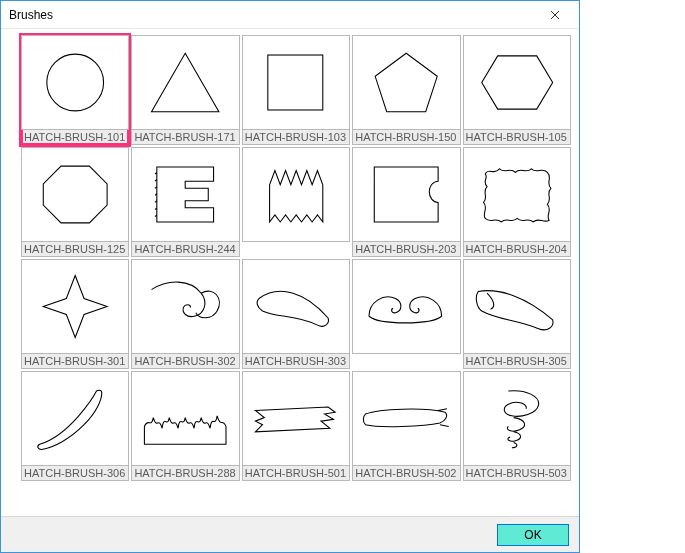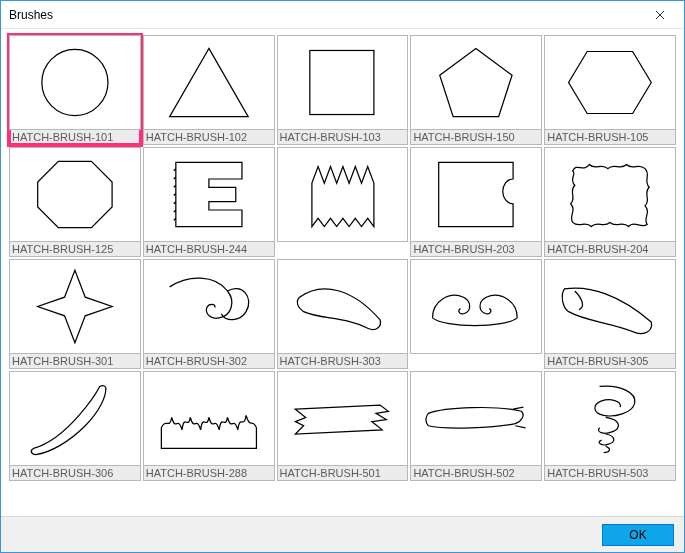--- a/index.html
+++ b/index.html
@@ -6,21 +6,21 @@
   body {
     margin: 0;
     font-family: "Segoe UI", Tahoma, sans-serif;
     font-size: 12px;
     background: #fff;
     width: 685px;
     height: 553px;
     overflow: hidden;
   }
   .window {
-    width: 685px;
+    width: 580px;
     height: 553px;
     border: 1px solid #3a96d8;
     display: flex;
     flex-direction: column;
     background: #fff;
   }
   .titlebar {
     height: 28px;
     display: flex;
     align-items: center;
@@ -41,20 +41,21 @@
     justify-content: center;
     color: #333;
     font-size: 14px;
     cursor: pointer;
   }
   .close-btn svg { width: 10px; height: 10px; }
   .content {
     flex: 1;
     padding: 6px 8px 8px 8px;
     overflow: hidden;
+    margin-left: 12px;
   }
   .grid {
     display: grid;
     grid-template-columns: repeat(5, 1fr);
     gap: 2px;
   }
   .cell {
     display: flex;
     flex-direction: column;
     cursor: pointer;
@@ -97,21 +98,21 @@
     justify-content: flex-end;
     gap: 6px;
     padding: 0 10px;
     border-top: 1px solid #d8d8d8;
     background: #f0f0f0;
   }
   .btn {
     min-width: 72px;
     height: 22px;
     border: 1px solid #adadad;
-    background: #0ea5e9;
+    background: #5eead4;
     color: #000;
     font-size: 12px;
     display: flex;
     align-items: center;
     justify-content: center;
     cursor: pointer;
   }
   .btn.default {
     border: 1px solid #0078d7;
   }
@@ -137,21 +138,21 @@
             </svg>
           </div>
           <div class="label">HATCH-BRUSH-101</div>
         </div>
         <div class="cell">
           <div class="thumb">
             <svg viewBox="0 0 120 90">
               <path d="M60 12 L98 78 L22 78 Z" fill="none" stroke="#000" stroke-width="1.2"></path>
             </svg>
           </div>
-          <div class="label">HATCH-BRUSH-102</div>
+          <div class="label">HATCH-BRUSH-171</div>
         </div>
         <div class="cell">
           <div class="thumb">
             <svg viewBox="0 0 120 90">
               <rect x="28" y="14" width="62" height="62" fill="none" stroke="#000" stroke-width="1.2"></rect>
             </svg>
           </div>
           <div class="label">HATCH-BRUSH-103</div>
         </div>
         <div class="cell">

